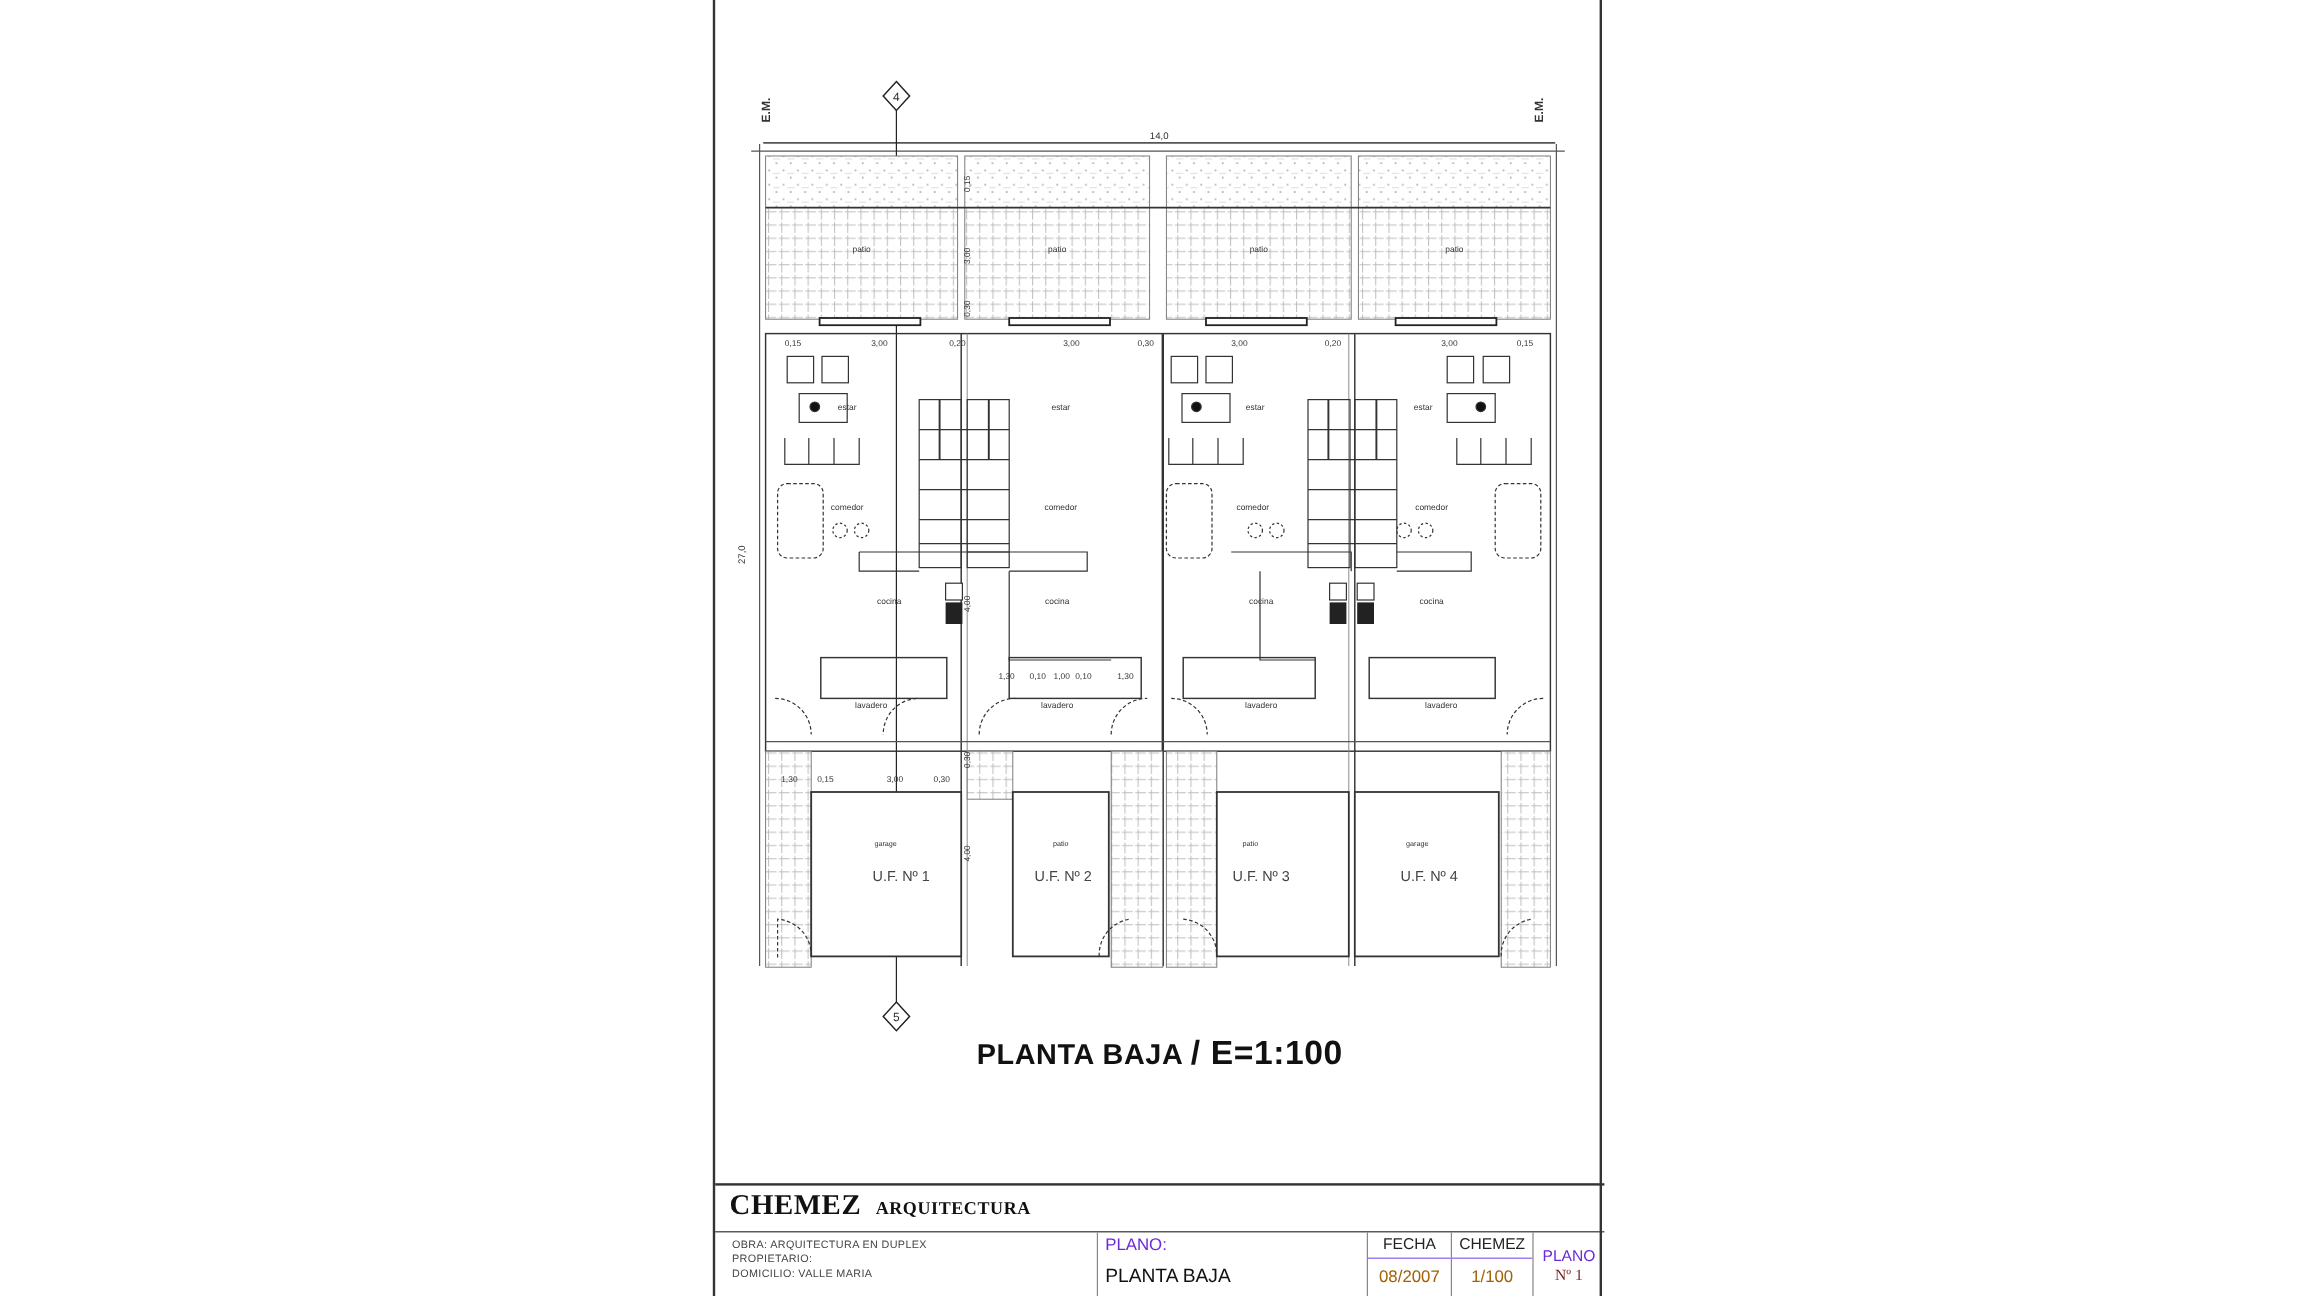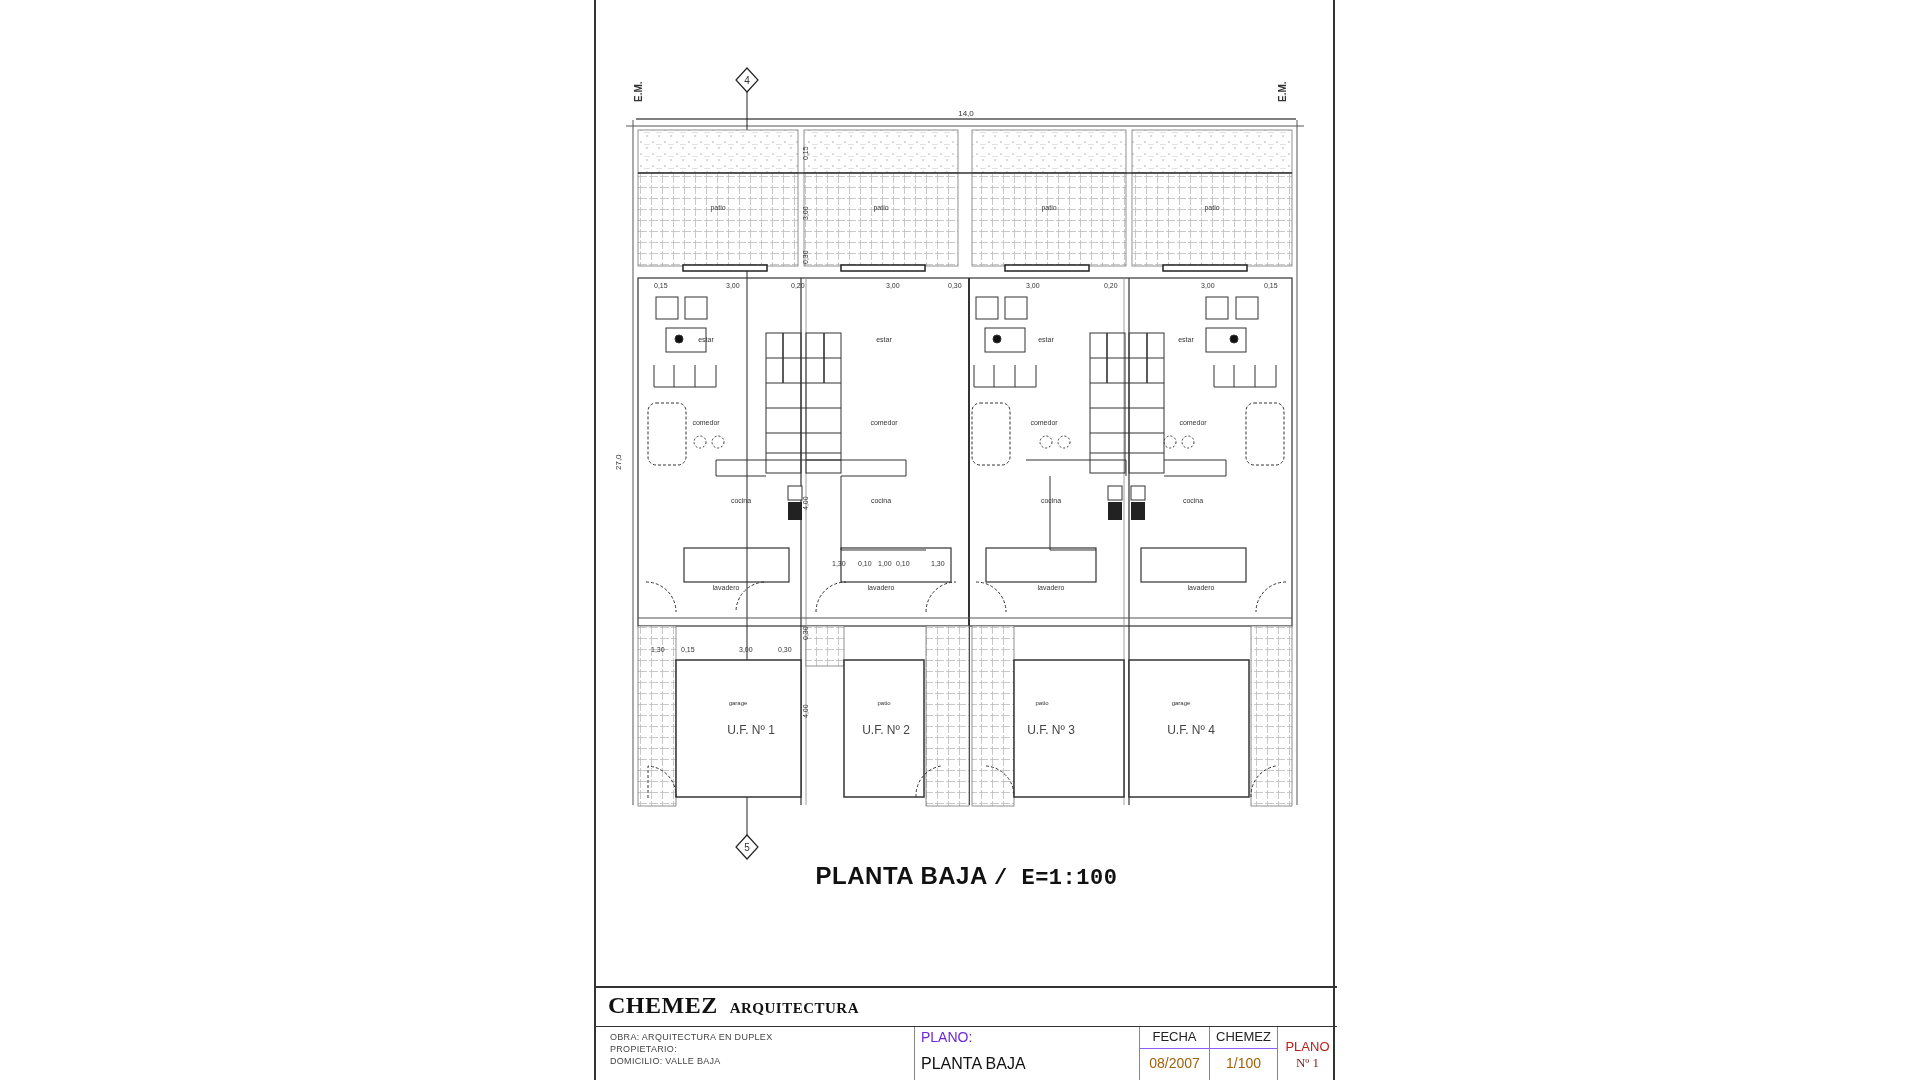--- a/index.html
+++ b/index.html
@@ -1,37 +1,37 @@
 <!DOCTYPE html>
 <html><head>
 <meta charset="utf-8">
 <style>
   html, body { margin:0; padding:0; background:#ffffff; }
   body { width:1920px; height:1080px; position:relative; overflow:hidden; font-family:"Liberation Sans", sans-serif; color:#111; }
   .sheet { position:absolute; left:594px; top:0; width:741px; height:1080px; border-left:2px solid #333; border-right:2px solid #333; box-sizing:border-box; background:#fff; }
   .plan { position:absolute; left:0; top:0; width:741px; height:860px; }
   .plan svg { position:absolute; left:0; top:0; }
   .plan-title { position:absolute; left:0; width:741px; top:862px; text-align:center; font-weight:bold; font-size:24px; letter-spacing:0.5px; color:#111; }
-  .plan-title .scale { font-size:22px;font-family:Liberation Mono, monospace; }
+  .plan-title .scale { font-size:28px; }
   .titleblock { position:absolute; left:0; top:986px; width:741px; height:107px; border-top:2px solid #333; box-sizing:border-box; }
   .tb-firm { position:absolute; left:12px; top:4px; height:32px; display:flex; align-items:baseline; gap:12px; }
   .tb-firm .name { font-family:"Liberation Serif", serif; font-weight:bold; font-size:24px; letter-spacing:0.5px; }
   .tb-firm .sub { font-family:"Liberation Serif", serif; font-weight:bold; font-size:15px; letter-spacing:0.5px; }
   .tb-row { position:absolute; left:0; top:38px; width:741px; height:56px; border-top:1.5px solid #333; box-sizing:border-box; }
   .tb-cell { position:absolute; top:0; height:56px; box-sizing:border-box; }
   .tb-info { left:0; width:318px; padding:4px 0 0 14px; font-size:9px; line-height:12px; color:#444; letter-spacing:0.3px; }
   .tb-plano { left:318px; width:225px; border-left:1px solid #888; }
   .tb-plano .lbl { position:absolute; left:6px; top:2px; font-size:14px; color:#6d28d9; }
   .tb-plano .val { position:absolute; left:6px; top:28px; font-size:16px; color:#111; }
   .tb-fecha { left:543px; width:70px; border-left:1px solid #888; }
   .tb-escala { left:613px; width:68px; border-left:1px solid #888; }
   .tb-fecha .lbl, .tb-escala .lbl { position:absolute; left:0; width:100%; text-align:center; top:2px; font-size:13px; color:#222; height:19px; border-bottom:1px solid #8b5cf6; }
   .tb-fecha .val, .tb-escala .val { position:absolute; left:0; width:100%; text-align:center; top:28px; font-size:14px; color:#a16207; }
   .tb-num { left:681px; width:60px; border-left:1px solid #888; text-align:center; }
-  .tb-num .lbl { position:absolute; left:0; width:100%; top:12px; font-size:13px; color:#b91c1c; }
+  .tb-num .lbl { position:absolute; left:0; width:100%; top:12px; font-size:13px; color:#6d28d9; }
   .tb-num .val { position:absolute; left:0; width:100%; top:28px; font-size:13px; color:#7f1d1d;font-family:Liberation Serif, serif; }
   .svgtxt { font-family:"Liberation Sans", sans-serif; fill:#333; }
 </style>
 </head>
 <body>
 
 <div class="sheet">
 
   <div class="plan">
     <svg width="741" height="860" viewBox="0 0 741 860" xmlns="http://www.w3.org/2000/svg">
@@ -257,21 +257,21 @@
 
   <div class="titleblock">
     <div class="tb-firm">
       <span class="name">CHEMEZ</span>
       <span class="sub">ARQUITECTURA</span>
     </div>
     <div class="tb-row">
       <div class="tb-cell tb-info">
         <div>OBRA: ARQUITECTURA EN DUPLEX</div>
         <div>PROPIETARIO:</div>
-        <div>DOMICILIO: VALLE BAJA</div>
+        <div>DOMICILIO: VALLE MARIA</div>
       </div>
       <div class="tb-cell tb-plano">
         <span class="lbl">PLANO:</span>
         <span class="val">PLANTA BAJA</span>
       </div>
       <div class="tb-cell tb-fecha">
         <span class="lbl">FECHA</span>
         <span class="val">08/2007</span>
       </div>
       <div class="tb-cell tb-escala">

